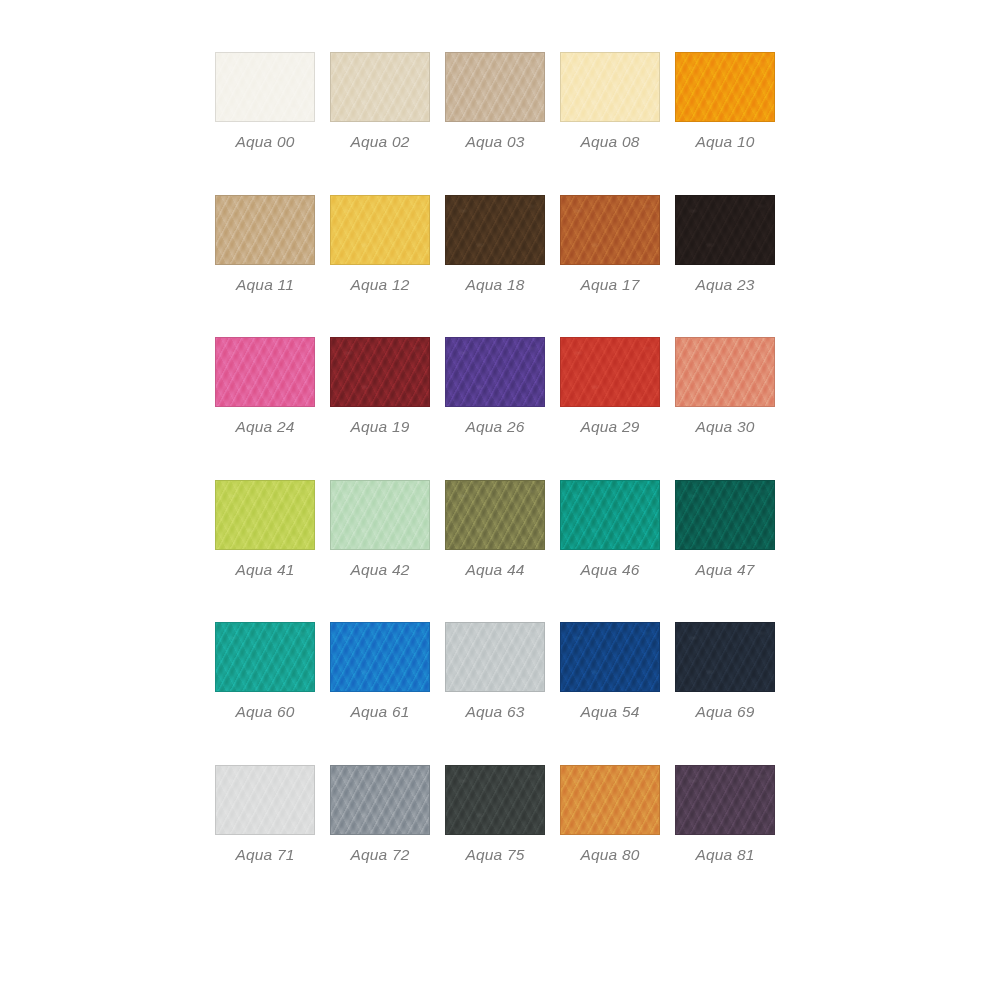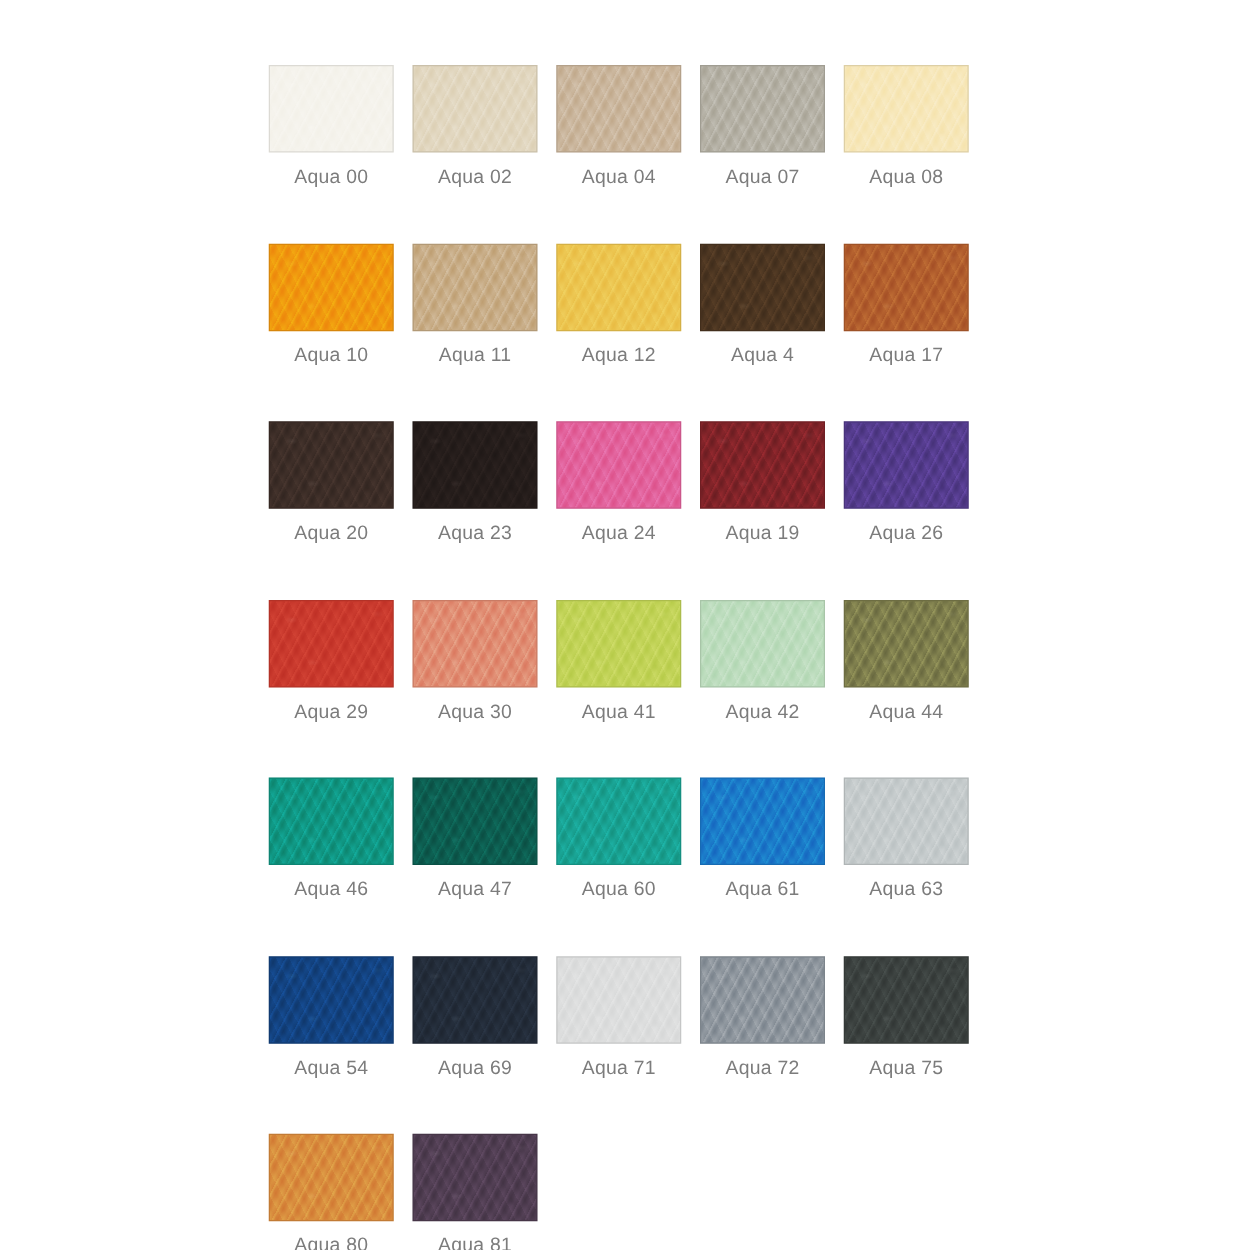--- a/index.html
+++ b/index.html
@@ -13,20 +13,21 @@
     background: #ffffff;
     font-family: "Liberation Sans", sans-serif;
     overflow: hidden;
   }
 
   #swatch-chart {
     position: relative;
     width: 1000px;
     height: 1000px;
     box-sizing: border-box;
+    font-style: italic;
   }
 
   .swatch-grid {
     position: absolute;
     left: 215px;
     top: 52px;
     width: 560px;
     display: grid;
     grid-template-columns: repeat(5, 100px);
     column-gap: 15px;
@@ -112,55 +113,47 @@
       <div class="swatch-cell">
         <div class="swatch-chip" style="background-color: rgb(245, 243, 236);"></div>
         <div class="swatch-label">Aqua 00</div>
       </div>
       <div class="swatch-cell">
         <div class="swatch-chip" style="background-color: rgb(225, 214, 190);"></div>
         <div class="swatch-label">Aqua 02</div>
       </div>
       <div class="swatch-cell">
         <div class="swatch-chip" style="background-color: rgb(201, 180, 154);"></div>
-        <div class="swatch-label">Aqua 04</div>
-      </div>
-      <div class="swatch-cell">
-        <div class="swatch-chip" style="background-color: rgb(179, 175, 163);"></div>
-        <div class="swatch-label">Aqua 07</div>
+        <div class="swatch-label">Aqua 03</div>
       </div>
       <div class="swatch-cell">
         <div class="swatch-chip" style="background-color: rgb(247, 231, 184);"></div>
         <div class="swatch-label">Aqua 08</div>
       </div>
       <div class="swatch-cell">
         <div class="swatch-chip" style="background-color: rgb(240, 150, 14);"></div>
         <div class="swatch-label">Aqua 10</div>
       </div>
       <div class="swatch-cell">
         <div class="swatch-chip" style="background-color: rgb(199, 171, 132);"></div>
         <div class="swatch-label">Aqua 11</div>
       </div>
       <div class="swatch-cell">
         <div class="swatch-chip" style="background-color: rgb(236, 196, 78);"></div>
         <div class="swatch-label">Aqua 12</div>
       </div>
       <div class="swatch-cell">
         <div class="swatch-chip" style="background-color: rgb(74, 52, 32);"></div>
-        <div class="swatch-label">Aqua 4</div>
+        <div class="swatch-label">Aqua 18</div>
       </div>
       <div class="swatch-cell">
         <div class="swatch-chip" style="background-color: rgb(176, 92, 44);"></div>
         <div class="swatch-label">Aqua 17</div>
       </div>
       <div class="swatch-cell">
-        <div class="swatch-chip" style="background-color: rgb(59, 44, 38);"></div>
-        <div class="swatch-label">Aqua 20</div>
-      </div>
-      <div class="swatch-cell">
         <div class="swatch-chip" style="background-color: rgb(36, 28, 26);"></div>
         <div class="swatch-label">Aqua 23</div>
       </div>
       <div class="swatch-cell">
         <div class="swatch-chip" style="background-color: rgb(226, 96, 154);"></div>
         <div class="swatch-label">Aqua 24</div>
       </div>
       <div class="swatch-cell">
         <div class="swatch-chip" style="background-color: rgb(125, 34, 39);"></div>
         <div class="swatch-label">Aqua 19</div>

